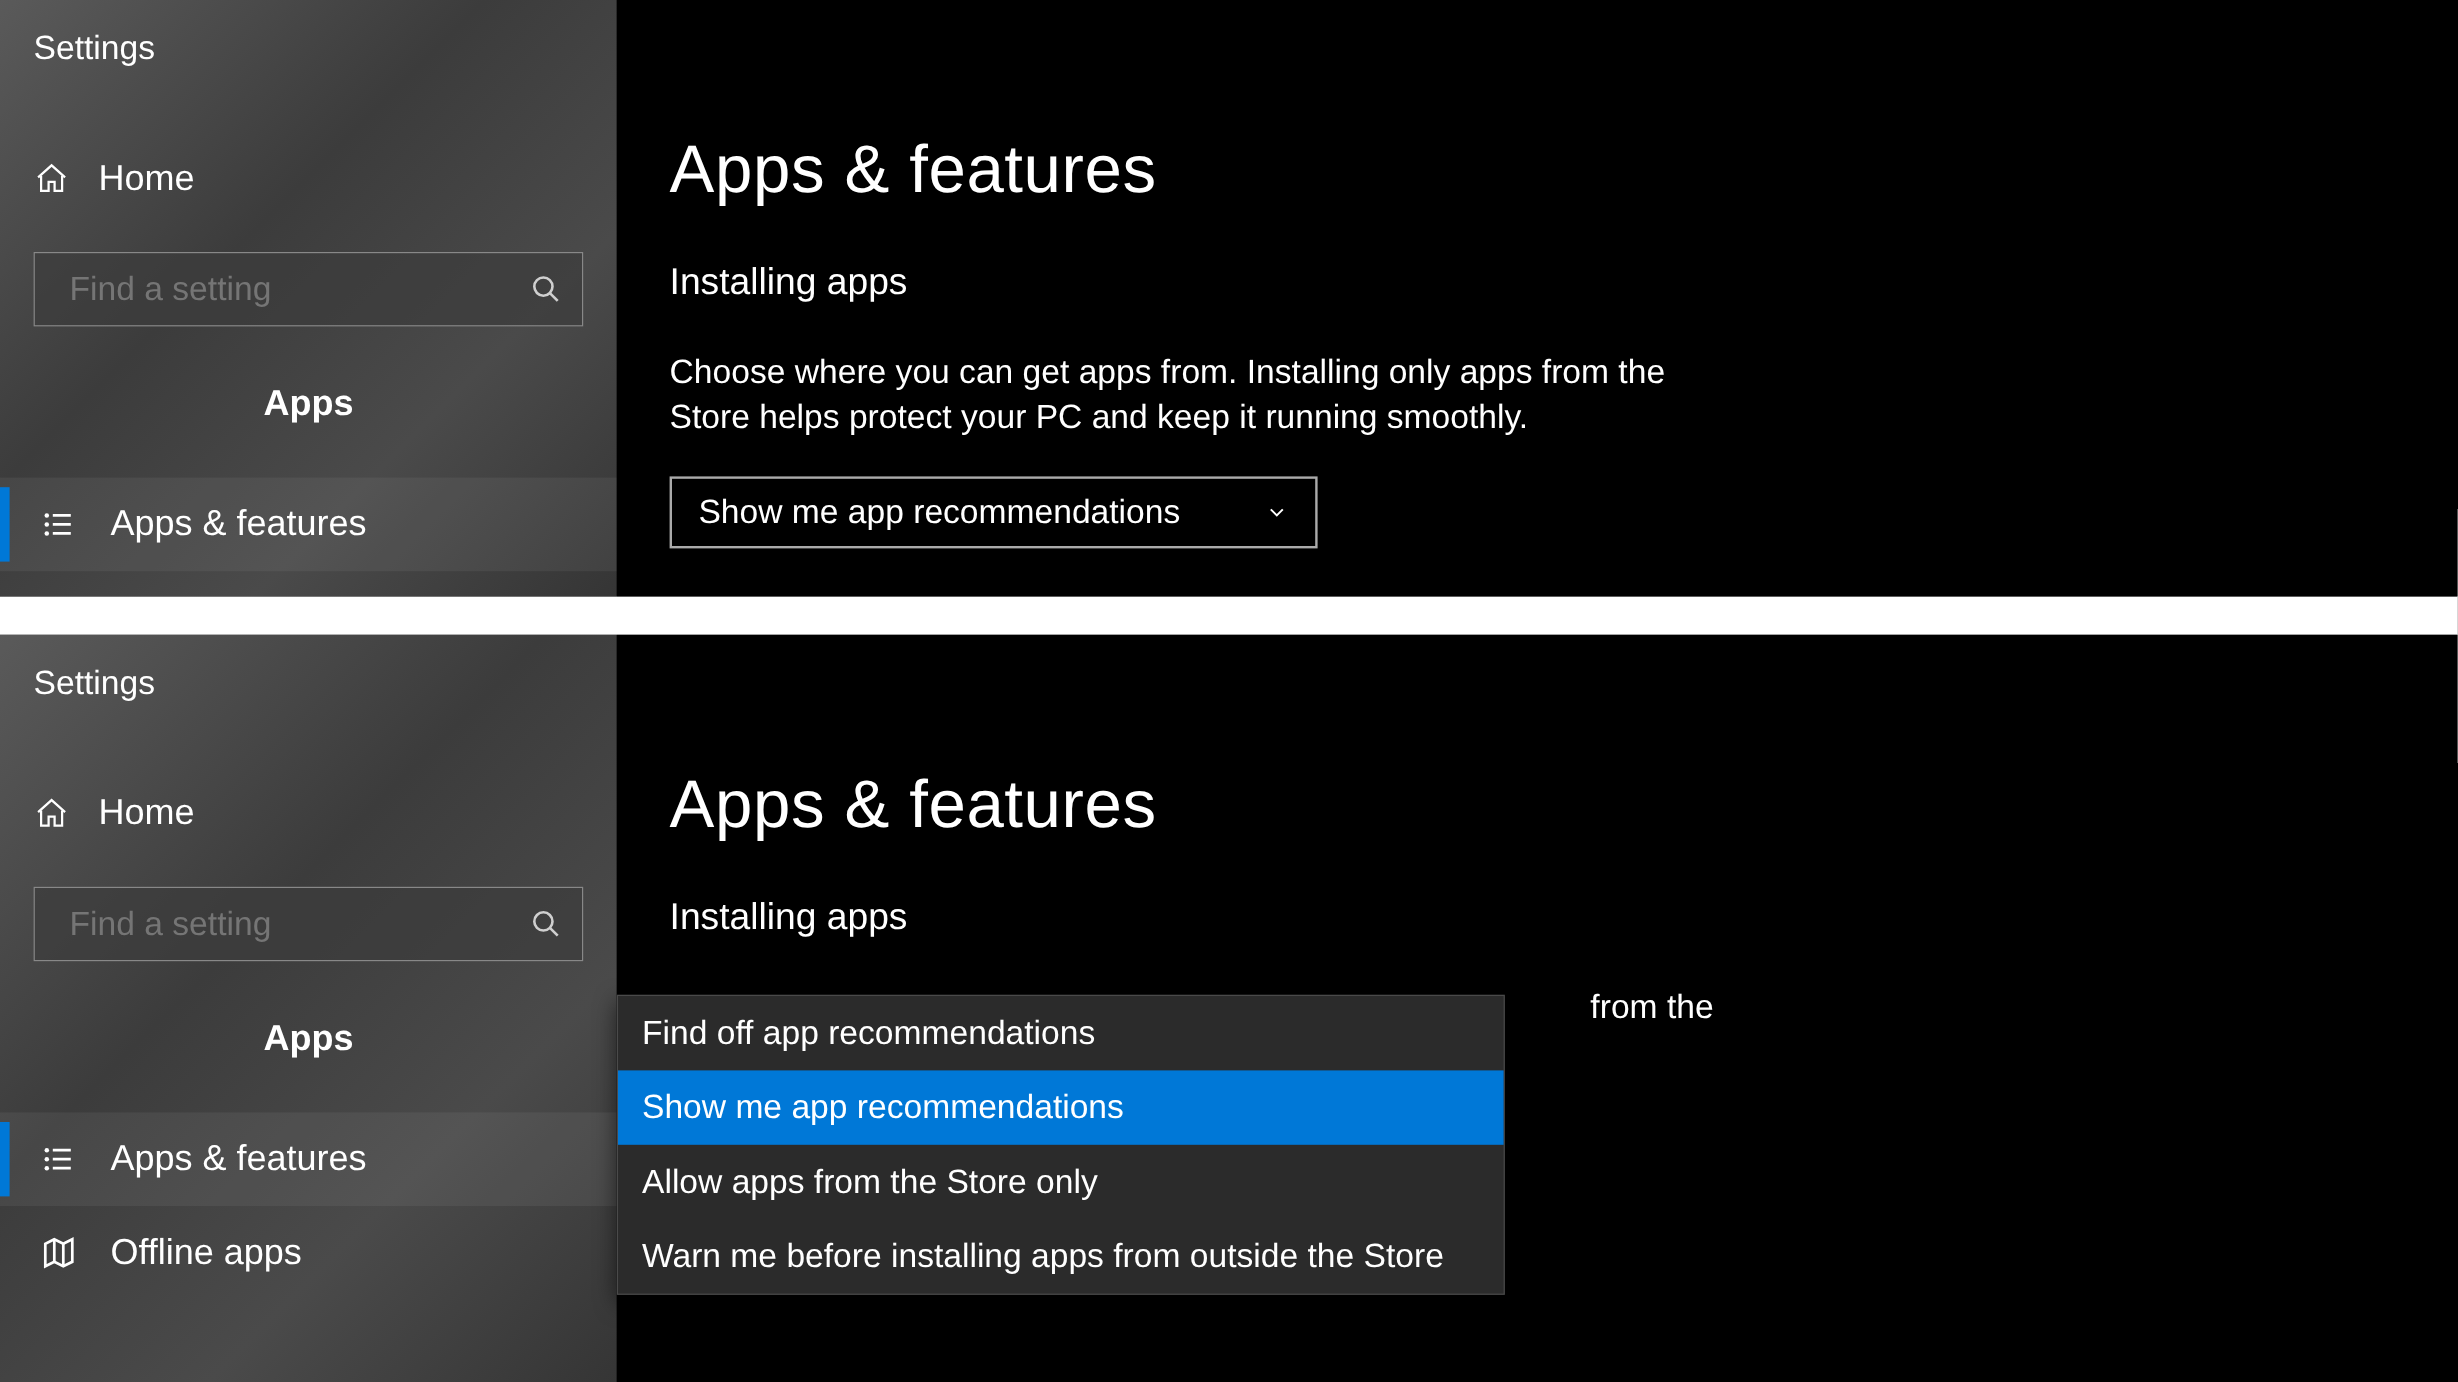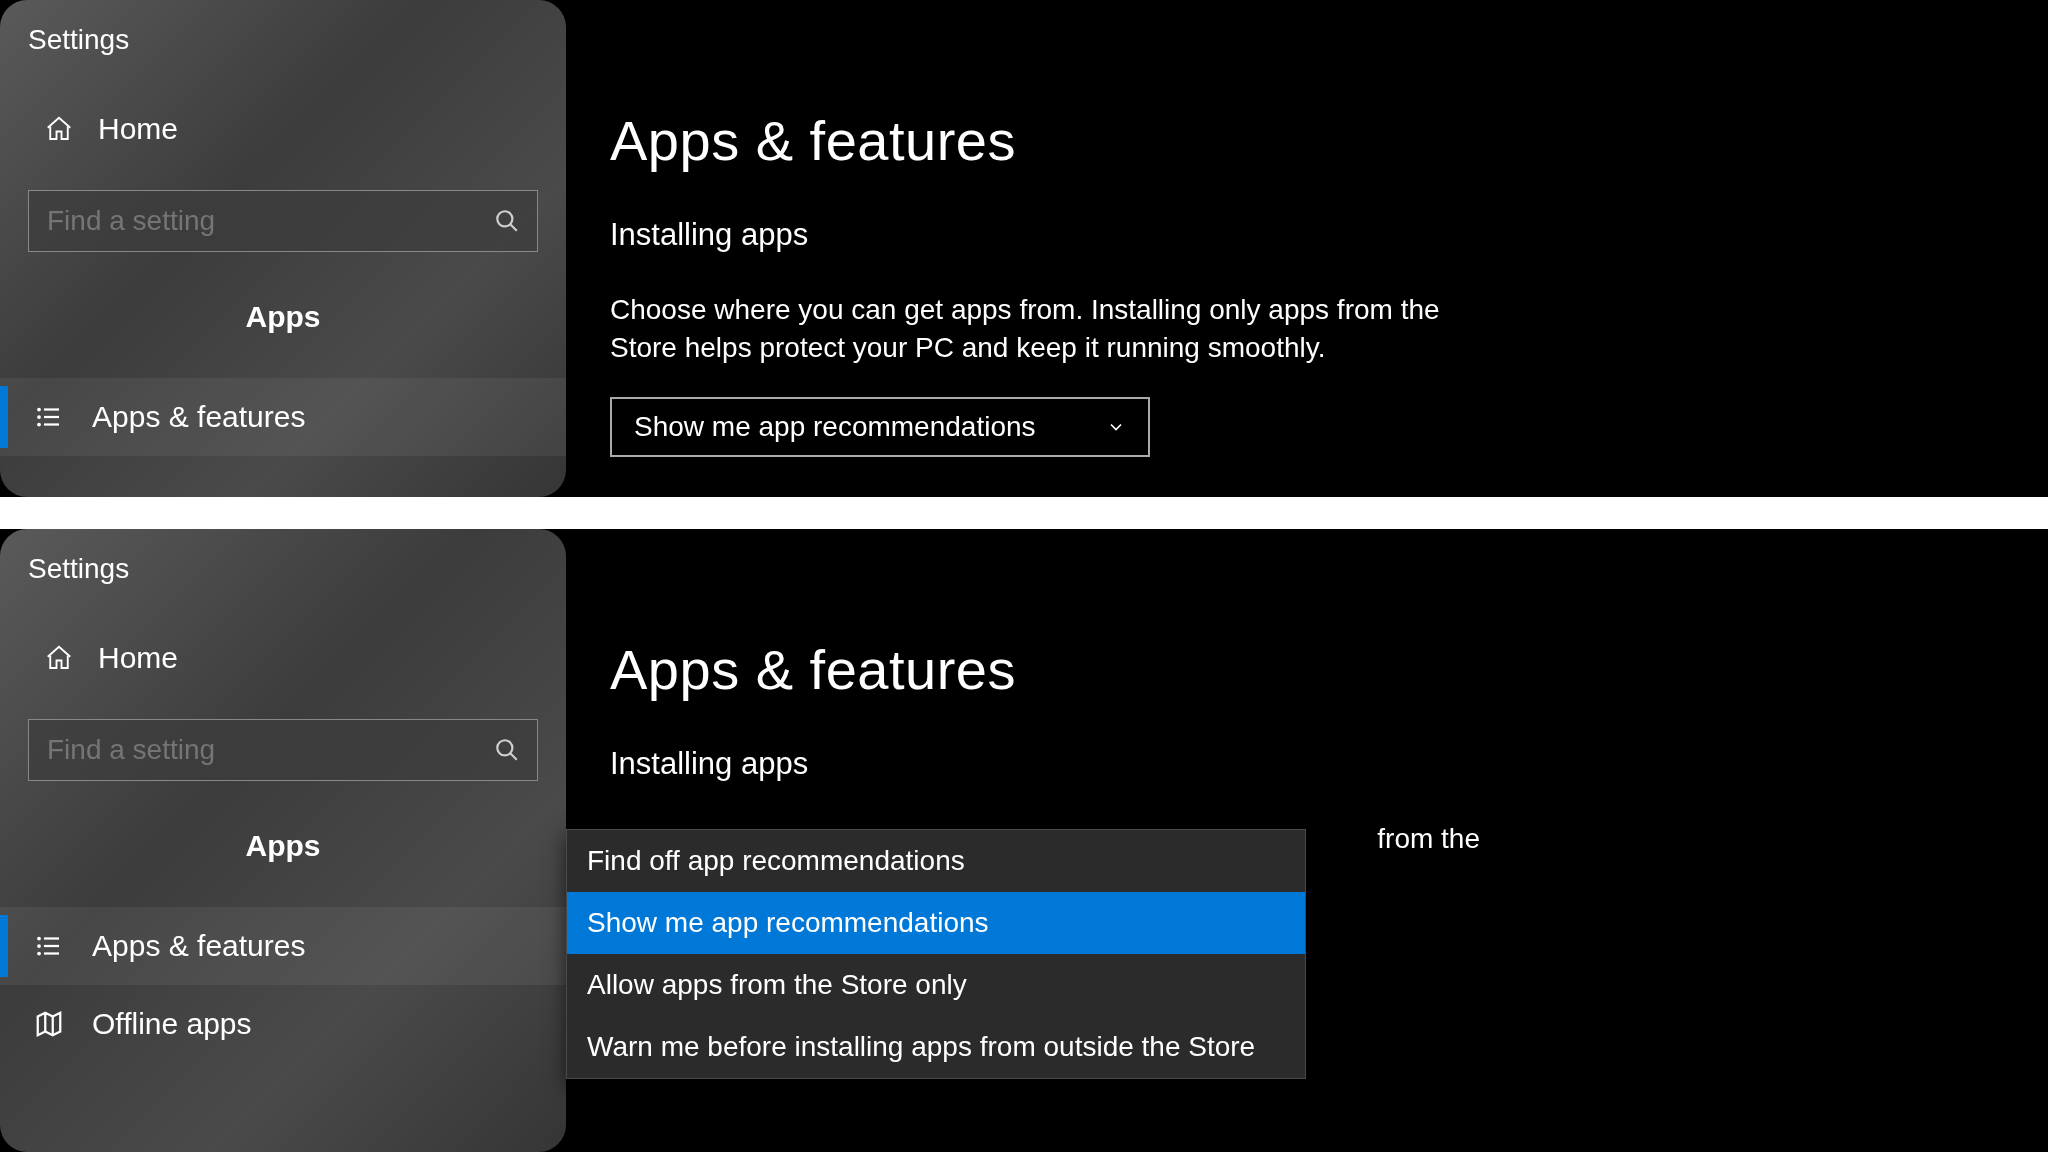--- a/index.html
+++ b/index.html
@@ -1,26 +1,26 @@
 <!DOCTYPE html>
 <html><head>
 <meta charset="utf-8">
 <style>
   * { box-sizing: border-box; margin: 0; padding: 0; }
   html, body { width: 2048px; height: 1152px; background: #fff; font-family: "Segoe UI", Arial, sans-serif; overflow: hidden; }
   .panel { display: flex; width: 100%; background: #000; }
   .panel.top { height: 497px; }
   .panel.bottom { height: 623px; margin-top: 32px; }
-  .sidebar { width: 566px; background: linear-gradient(135deg,#5a5a5a 0%, #3c3c3c 40%, #4a4a4a 70%, #353535 100%); color: #fff; position: relative; border-radius: 27px; }
+  .sidebar { width: 514px; background: linear-gradient(135deg,#5a5a5a 0%, #3c3c3c 40%, #4a4a4a 70%, #353535 100%); color: #fff; position: relative; }
   .settings-title { font-size: 28px; font-weight: 400; padding: 24px 28px 0 28px; color: #fff; }
-  .home-row { display: flex; align-items: center; gap: 24px; padding: 0 44px; margin-top: 56px; cursor: pointer; }
+  .home-row { display: flex; align-items: center; gap: 24px; padding: 0 28px; margin-top: 76px; cursor: pointer; }
   .home-row .icon { width: 30px; height: 30px; display: inline-flex; align-items: center; justify-content: center; color: #fff; }
   .home-row span.lbl { font-size: 30px; font-weight: 400; }
   .search-wrap { margin: 44px 28px 0 28px; position: relative; }
-  .search-input { width: 100%; height: 62px; background: rgba(60,60,60,0.7); border: 1px solid #888; color: #cfcfcf; font-size: 28px; padding: 0 60px 0 18px; outline: none; }
+  .search-input { width: 100%; height: 62px; background: rgba(60,60,60,0.7); border: 1px solid #888; color: #cfcfcf; font-size: 28px; padding: 0 60px 0 29px; outline: none; }
   .search-icon { position: absolute; right: 18px; top: 50%; transform: translateY(-50%); width: 26px; height: 26px; color: #cfcfcf; }
   .category-label { font-size: 30px; font-weight: 600; padding: 48px 28px 0 28px; text-align: center; }
   .nav-item { display: flex; align-items: center; gap: 28px; height: 78px; padding: 0 28px 0 34px; font-size: 30px; cursor: pointer; position: relative; }
   .nav-items { margin-top: 44px; }
   .nav-item.selected::before { content: ""; position: absolute; left: 0; top: 8px; bottom: 8px; width: 8px; background: #0078d7; }
   .nav-item.selected { background: rgba(255,255,255,0.06); }
   .nav-item .icon { width: 30px; height: 30px; display: inline-flex; align-items: center; justify-content: center; color: #fff; }
   .content { flex: 1; background: #000; color: #fff; padding: 0 0 0 44px; position: relative; }
   .content h1 { font-size: 56px; font-weight: 400; margin-top: 108px; letter-spacing: 0.5px; }
   .content h2 { font-size: 31px; font-weight: 400; margin-top: 44px; }

